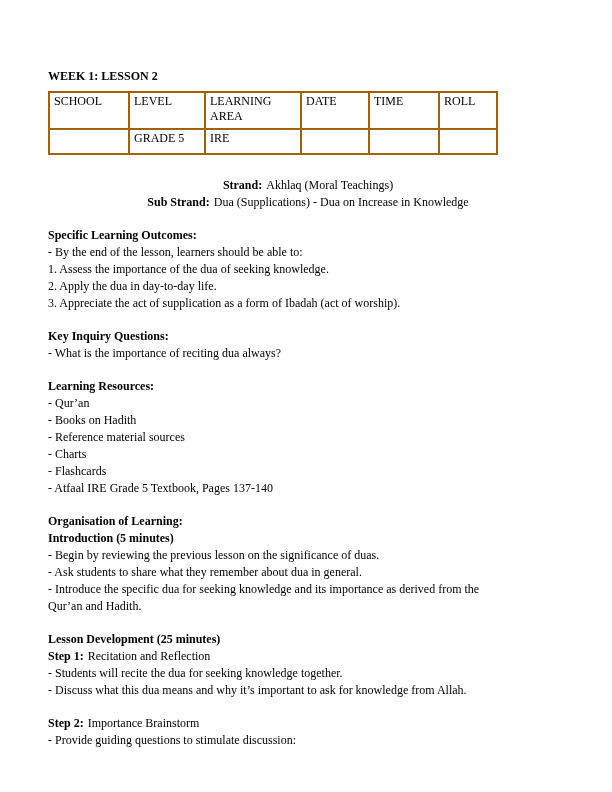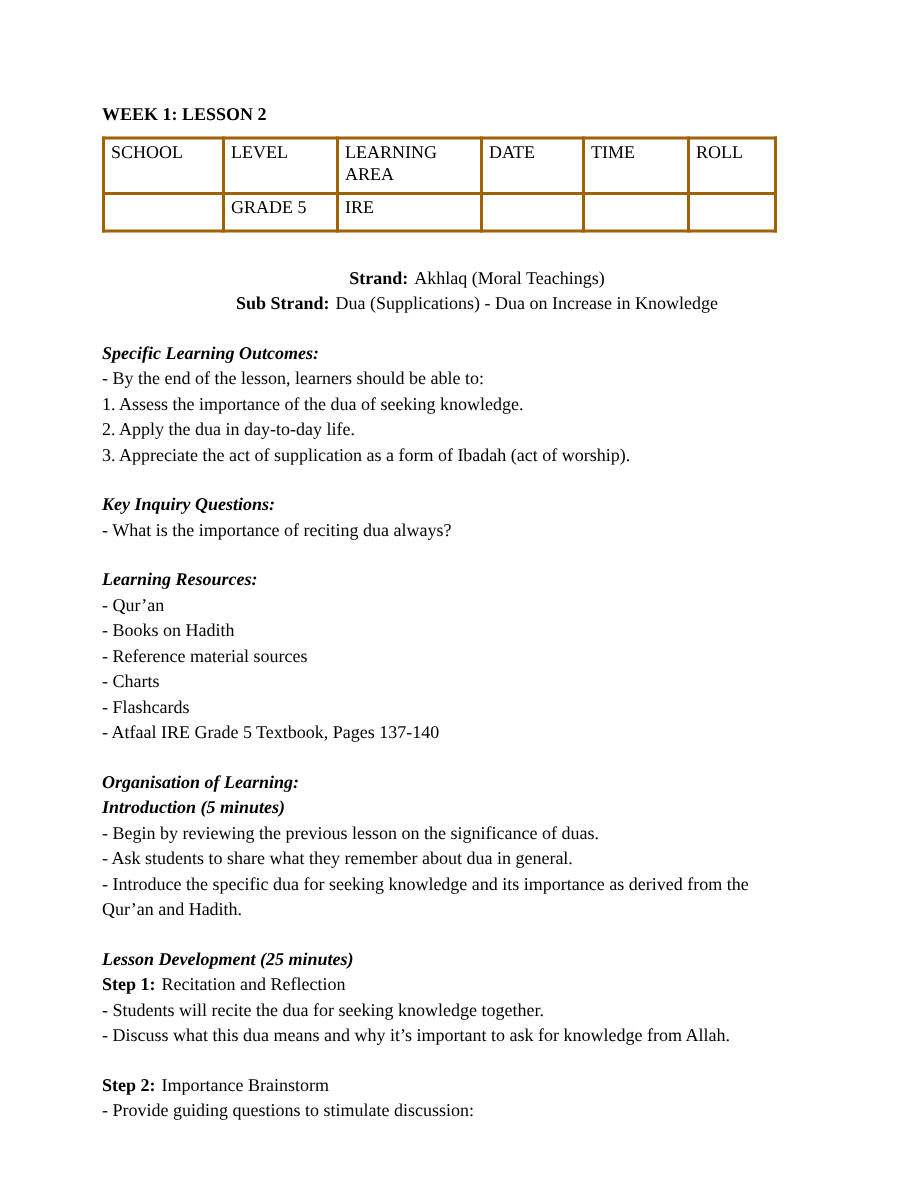--- a/index.html
+++ b/index.html
@@ -9,21 +9,21 @@
     background: #ffffff;
     font-family: "Liberation Serif", serif;
     font-size: 12px;
     line-height: 17px;
     color: #000000;
   }
   .page {
     width: 612px;
     height: 792px;
     box-sizing: border-box;
-    padding: 68px 44px 30px 68px;
+    padding: 68px 44px 30px 48px;
     overflow: hidden;
     background: #ffffff;
   }
   .doc-heading {
     font-weight: bold;
     white-space: nowrap;
     margin-bottom: 6px;
   }
   .info-table {
     border-collapse: collapse;
@@ -34,21 +34,21 @@
     border: 2px solid #a16207;
     vertical-align: top;
     padding: 1px 4px 2px 4px;
     font-size: 12px;
     line-height: 15px;
     overflow: hidden;
   }
   .header-row td { height: 32px; }
   .value-row td { height: 20px; }
   .section { margin-top: 16px; }
-  .sec-heading { font-weight: bold; white-space: nowrap; font-style: italic; }
+  .sec-heading { font-weight: bold; white-space: nowrap; }
   .line { white-space: nowrap; }
   .line.wrap { white-space: normal; max-width: 458px; }
   .lbl { font-weight: bold; margin-right: 4px; }
   p { margin: 0; padding: 0; }
 </style>
 </head>
 <body>
 
 <div class="page">
 

